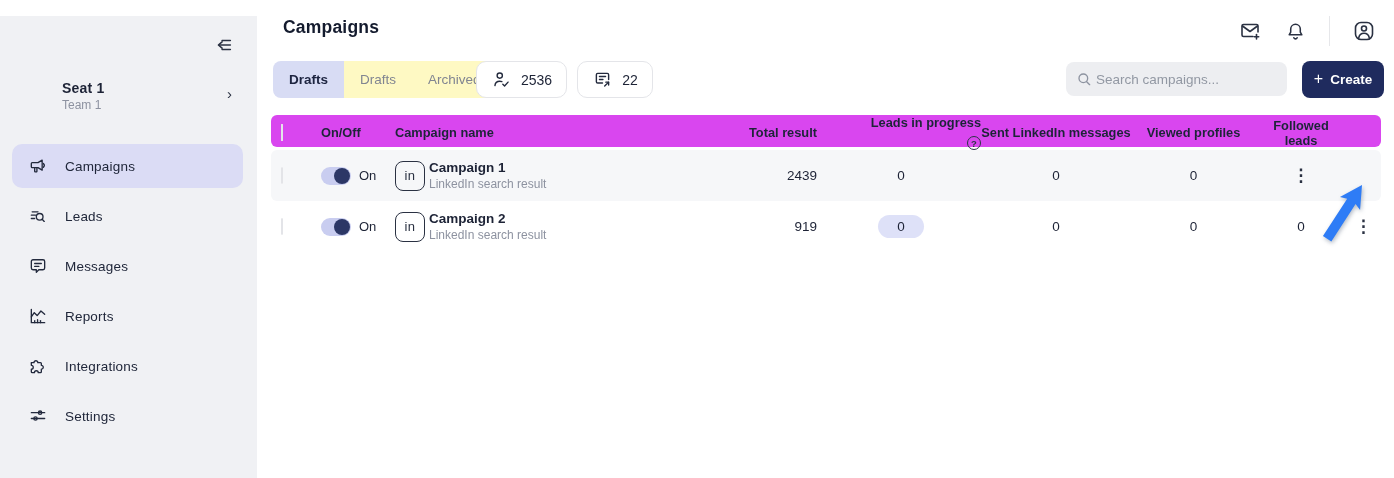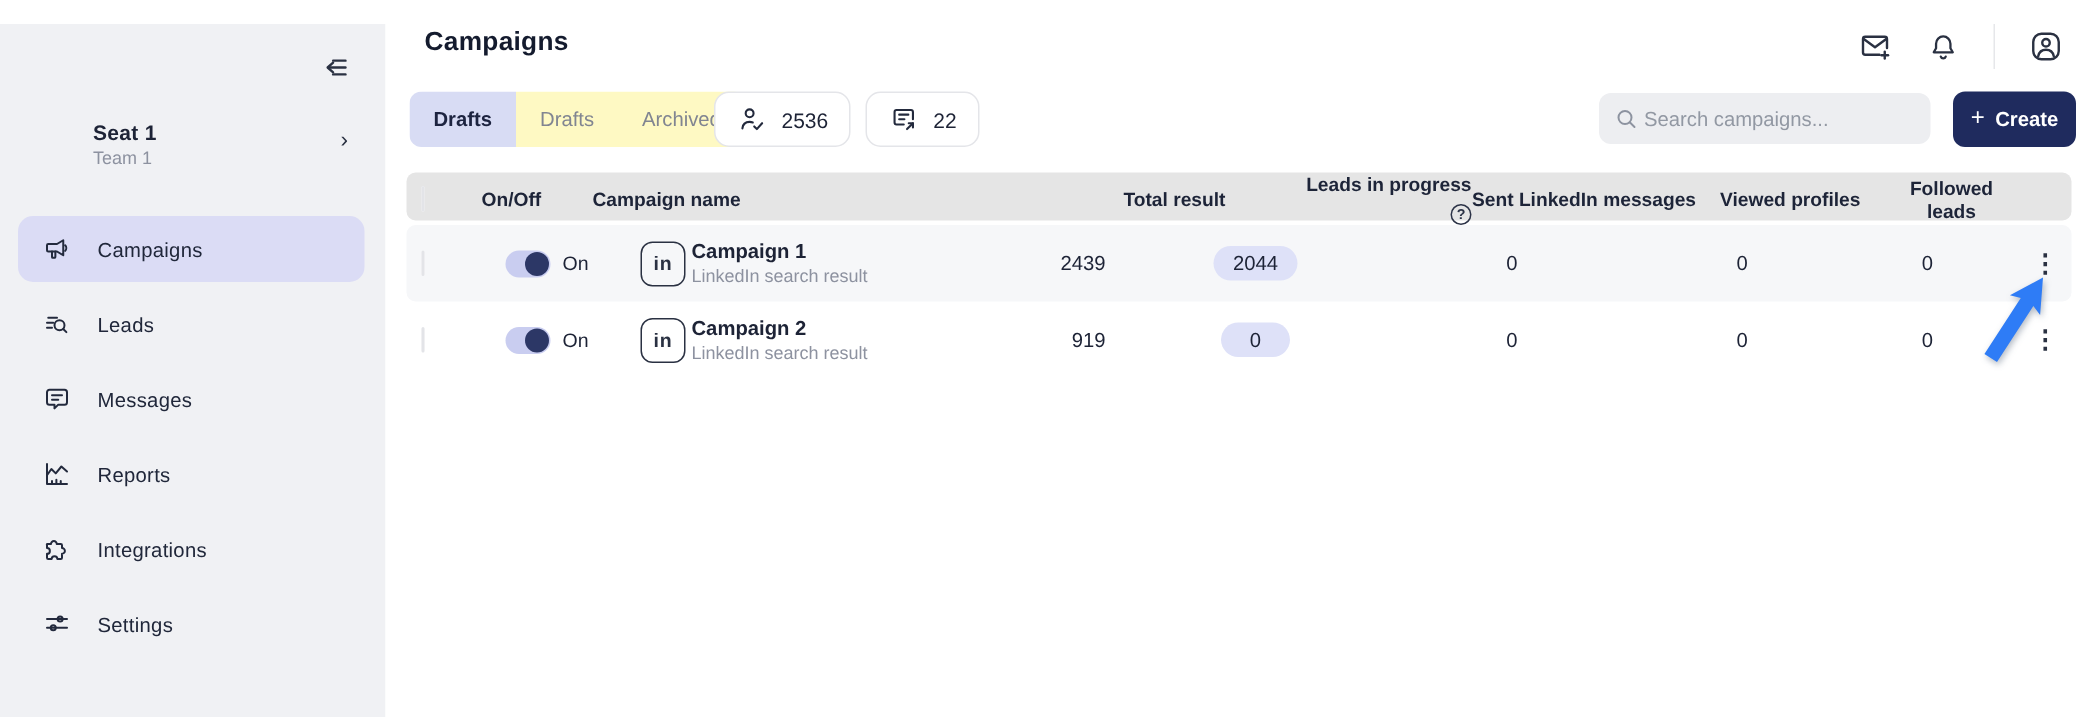--- a/index.html
+++ b/index.html
@@ -70,43 +70,43 @@
   }
   .create-plus { font-size:16px; font-weight:400; margin-top:-1px; }
 
   
   .table { position:absolute; left:14px; top:115px; width:1110px; }
   .grid-row {
     display:grid;
     grid-template-columns:44px 80px 1fr 145px 160px 150px 125px 90px 35px;
     align-items:center;
   }
-  .thead { height:32px; background:#e5e5e5; border-radius:6px; margin-bottom:3px;
+  .thead { height:32px; background:#d946ef; border-radius:6px; margin-bottom:3px;
            font-size:12.8px; font-weight:700; color:#1d2438; }
-  .trow { height:51px; font-size:13.5px;gap:16px; }
+  .trow { height:51px; font-size:13.5px; }
   .trow.highlight { background:#f6f7f9; border-radius:6px; }
   .cell-check { padding-left:10px; }
   .checkbox { width:20px; height:20px; border:1px solid #e3e4e8; border-radius:6px; background:#fbfbfc; cursor:pointer; }
   .cell-left { padding-left:6px; }
   .cell-right { text-align:right; padding-right:4px; }
   .cell-center { text-align:center; }
   .head-help { display:inline-flex; align-items:flex-end; gap:6px; justify-content:center; width:100%;flex-direction:column; }
   .help-icon { width:14px; height:14px; border:1.3px solid #2c3347; border-radius:50%;
                font-size:9.5px; font-weight:700; color:#2c3347; display:inline-flex;
                align-items:center; justify-content:center; cursor:pointer; }
 
   .toggle-wrap { display:flex; align-items:center; gap:8px; }
   .toggle { width:30px; height:18px; border-radius:9px; background:#c9cdf0; position:relative; cursor:pointer; }
   .toggle-knob { position:absolute; right:1px; top:1px; width:16px; height:16px; border-radius:50%; background:#2c3766; }
   .toggle-label { font-size:13px; color:#1d2336; }
 
   .name-cell { display:flex; align-items:center; }
   .li-badge { width:30px; height:30px; border:1.6px solid #2a3142; border-radius:8px;
               display:flex; align-items:center; justify-content:center;
-              font-size:13px; font-weight:700; color:#2a3142; letter-spacing:.5px; }
+              font-size:13px; font-weight:400; color:#2a3142; letter-spacing:.5px; }
   .name-texts { margin-left:4px; }
   .camp-name { font-size:13.5px; font-weight:600; color:#1d2336; }
   .camp-sub { font-size:12px; color:#8d92a0; margin-top:2px; }
 
   .pill { display:inline-block; min-width:46px; padding:4px 13px; border-radius:13px;
           background:#dee1f8; color:#1d2336; font-size:13.5px; }
   .num { color:#1d2336; }
   .kebab { font-size:17px; font-weight:700; color:#2a3142; cursor:pointer; text-align:center;
            letter-spacing:0; line-height:1; }
 
@@ -316,21 +316,20 @@
         </span>
       </div>
       <div class="name-cell">
         <span class="li-badge">in</span>
         <span class="name-texts">
           <span class="camp-name" style="display:block">Campaign 1</span>
           <span class="camp-sub" style="display:block">LinkedIn search result</span>
         </span>
       </div>
       <div class="cell-right num">2439</div>
-      <div class="cell-center"><span class="pill">2044</span></div>
       <div class="cell-center num">0</div>
       <div class="cell-center num">0</div>
       <div class="cell-center num">0</div>
       <div class="kebab">⋮</div>
     </div>
 
     <div class="grid-row trow">
       <div class="cell-check"><span class="checkbox"></span></div>
       <div class="cell-left">
         <span class="toggle-wrap">

